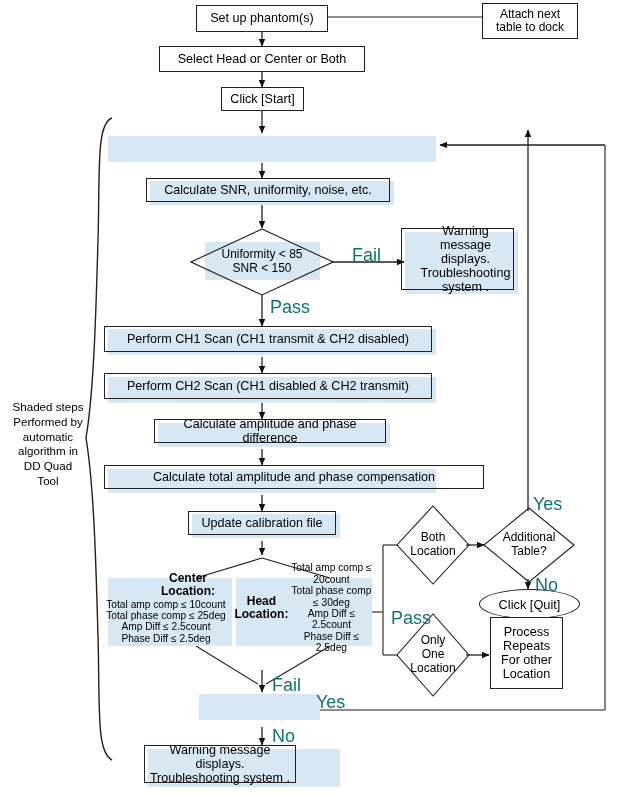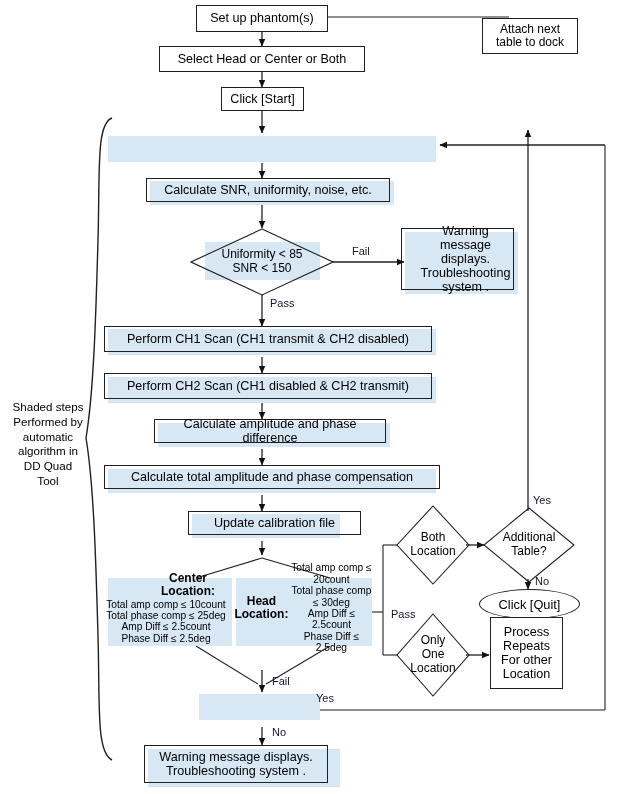--- a/index.html
+++ b/index.html
@@ -8,21 +8,21 @@
   svg.layer{position:absolute;left:0;top:0;width:624px;height:794px;}
 
   .node{position:absolute;box-sizing:border-box;display:flex;align-items:center;justify-content:center;text-align:center;}
   .rect{border:1px solid #231f20;background:transparent;}
   .shade{position:absolute;background:#d7e7f4;z-index:0;}
   .node .txt{position:relative;z-index:3;line-height:1.12;}
   .t13{font-size:12.6px;}
   .t12{font-size:12px;}
   .t10{font-size:10.2px;}
 
-  .edgelabel{position:absolute;font-size:11px;color:#0f172a;z-index:6;white-space:nowrap;}
+  .edgelabel{position:absolute;font-size:18px;color:#0f766e;z-index:6;white-space:nowrap;}
   .brace-label{position:absolute;font-size:11.6px;line-height:1.28;text-align:center;z-index:6;}
 
   .diamond-wrap{position:absolute;z-index:2;}
   .diamond-txt{position:absolute;left:0;top:0;width:100%;height:100%;display:flex;align-items:center;
     justify-content:center;text-align:center;z-index:4;line-height:1.14;}
 
   .ellipse{position:absolute;border:1px solid #231f20;border-radius:50%;display:flex;align-items:center;
     justify-content:center;background:#fff;z-index:3;font-size:12.8px;}
   .multiline{white-space:pre-line;}
 </style>
@@ -112,21 +112,21 @@
   <div class="shade" style="left:192px;top:514px;width:148px;height:24px;"></div>
   <div class="shade" style="left:108px;top:578px;width:124px;height:68px;"></div>
   <div class="shade" style="left:236px;top:578px;width:136px;height:68px;"></div>
   <div class="shade" style="left:199px;top:694px;width:121px;height:26px;"></div>
   <div class="shade" style="left:148px;top:749px;width:192px;height:38px;"></div>
 
   <div class="node rect" style="left:196px;top:5px;width:132px;height:27px;z-index:3;background:#fff;">
     <span class="txt t13">Set up phantom(s)</span>
   </div>
 
-  <div class="node rect multiline" style="left:482px;top:18px;width:96px;height:36px;z-index:3;background:#fff;">
+  <div class="node rect multiline" style="left:482px;top:3px;width:96px;height:36px;z-index:3;background:#fff;">
     <span class="txt t12 multiline">Attach next
 table to dock</span>
   </div>
 
   <div class="node rect" style="left:221px;top:87px;width:83px;height:24px;z-index:3;background:#fff;">
     <span class="txt t13">Click [Start]</span>
   </div>
 
   <div class="node rect" style="left:159px;top:46px;width:206px;height:26px;z-index:3;background:#fff;">
     <span class="txt t13">Select Head or Center or Both</span>
@@ -157,25 +157,25 @@
   </div>
 
   <div class="node rect" style="left:104px;top:373px;width:328px;height:26px;z-index:2;">
     <span class="txt t13">Perform CH2 Scan (CH1 disabled &amp; CH2 transmit)</span>
   </div>
 
   <div class="node rect" style="left:154px;top:419px;width:232px;height:24px;z-index:2;">
     <span class="txt t13">Calculate amplitude and phase difference</span>
   </div>
 
-  <div class="node rect" style="left:104px;top:465px;width:336px;height:24px;z-index:2;">
+  <div class="node rect" style="left:104px;top:465px;width:380px;height:24px;z-index:2;">
     <span class="txt t13">Calculate total amplitude and phase compensation</span>
   </div>
 
-  <div class="node rect" style="left:188px;top:511px;width:173px;height:24px;z-index:2;">
+  <div class="node rect" style="left:188px;top:511px;width:148px;height:24px;z-index:2;">
     <span class="txt t13">Update calibration file</span>
   </div>
 
   <div class="node" style="left:104px;top:574px;width:124px;height:68px;z-index:2;flex-direction:column;">
     <span class="txt t12" style="font-weight:bold;margin-left:44px;">Center Location:</span>
     <span class="txt t10 multiline">Total amp comp ≤ 10count
 Total phase comp ≤ 25deg
 Amp Diff ≤ 2.5count
 Phase Diff ≤ 2.5deg</span>
   </div>
@@ -218,21 +218,21 @@
   </div>
 
   <div class="node rect multiline" style="left:490px;top:617px;width:73px;height:72px;z-index:3;background:#fff;">
     <span class="txt t13 multiline">Process
 Repeats
 For other
 Location</span>
   </div>
 
 
-  <div class="node rect multiline" style="left:144px;top:745px;width:184px;height:38px;z-index:2;">
+  <div class="node rect multiline" style="left:144px;top:745px;width:152px;height:38px;z-index:2;">
     <span class="txt t13 multiline">Warning message displays.
 Troubleshooting system .</span>
   </div>
 
   <div class="edgelabel" style="left:352px;top:245px;">Fail</div>
   <div class="edgelabel" style="left:270px;top:297px;">Pass</div>
   <div class="edgelabel" style="left:533px;top:494px;">Yes</div>
   <div class="edgelabel" style="left:535px;top:575px;">No</div>
   <div class="edgelabel" style="left:391px;top:608px;">Pass</div>
   <div class="edgelabel" style="left:272px;top:675px;">Fail</div>

